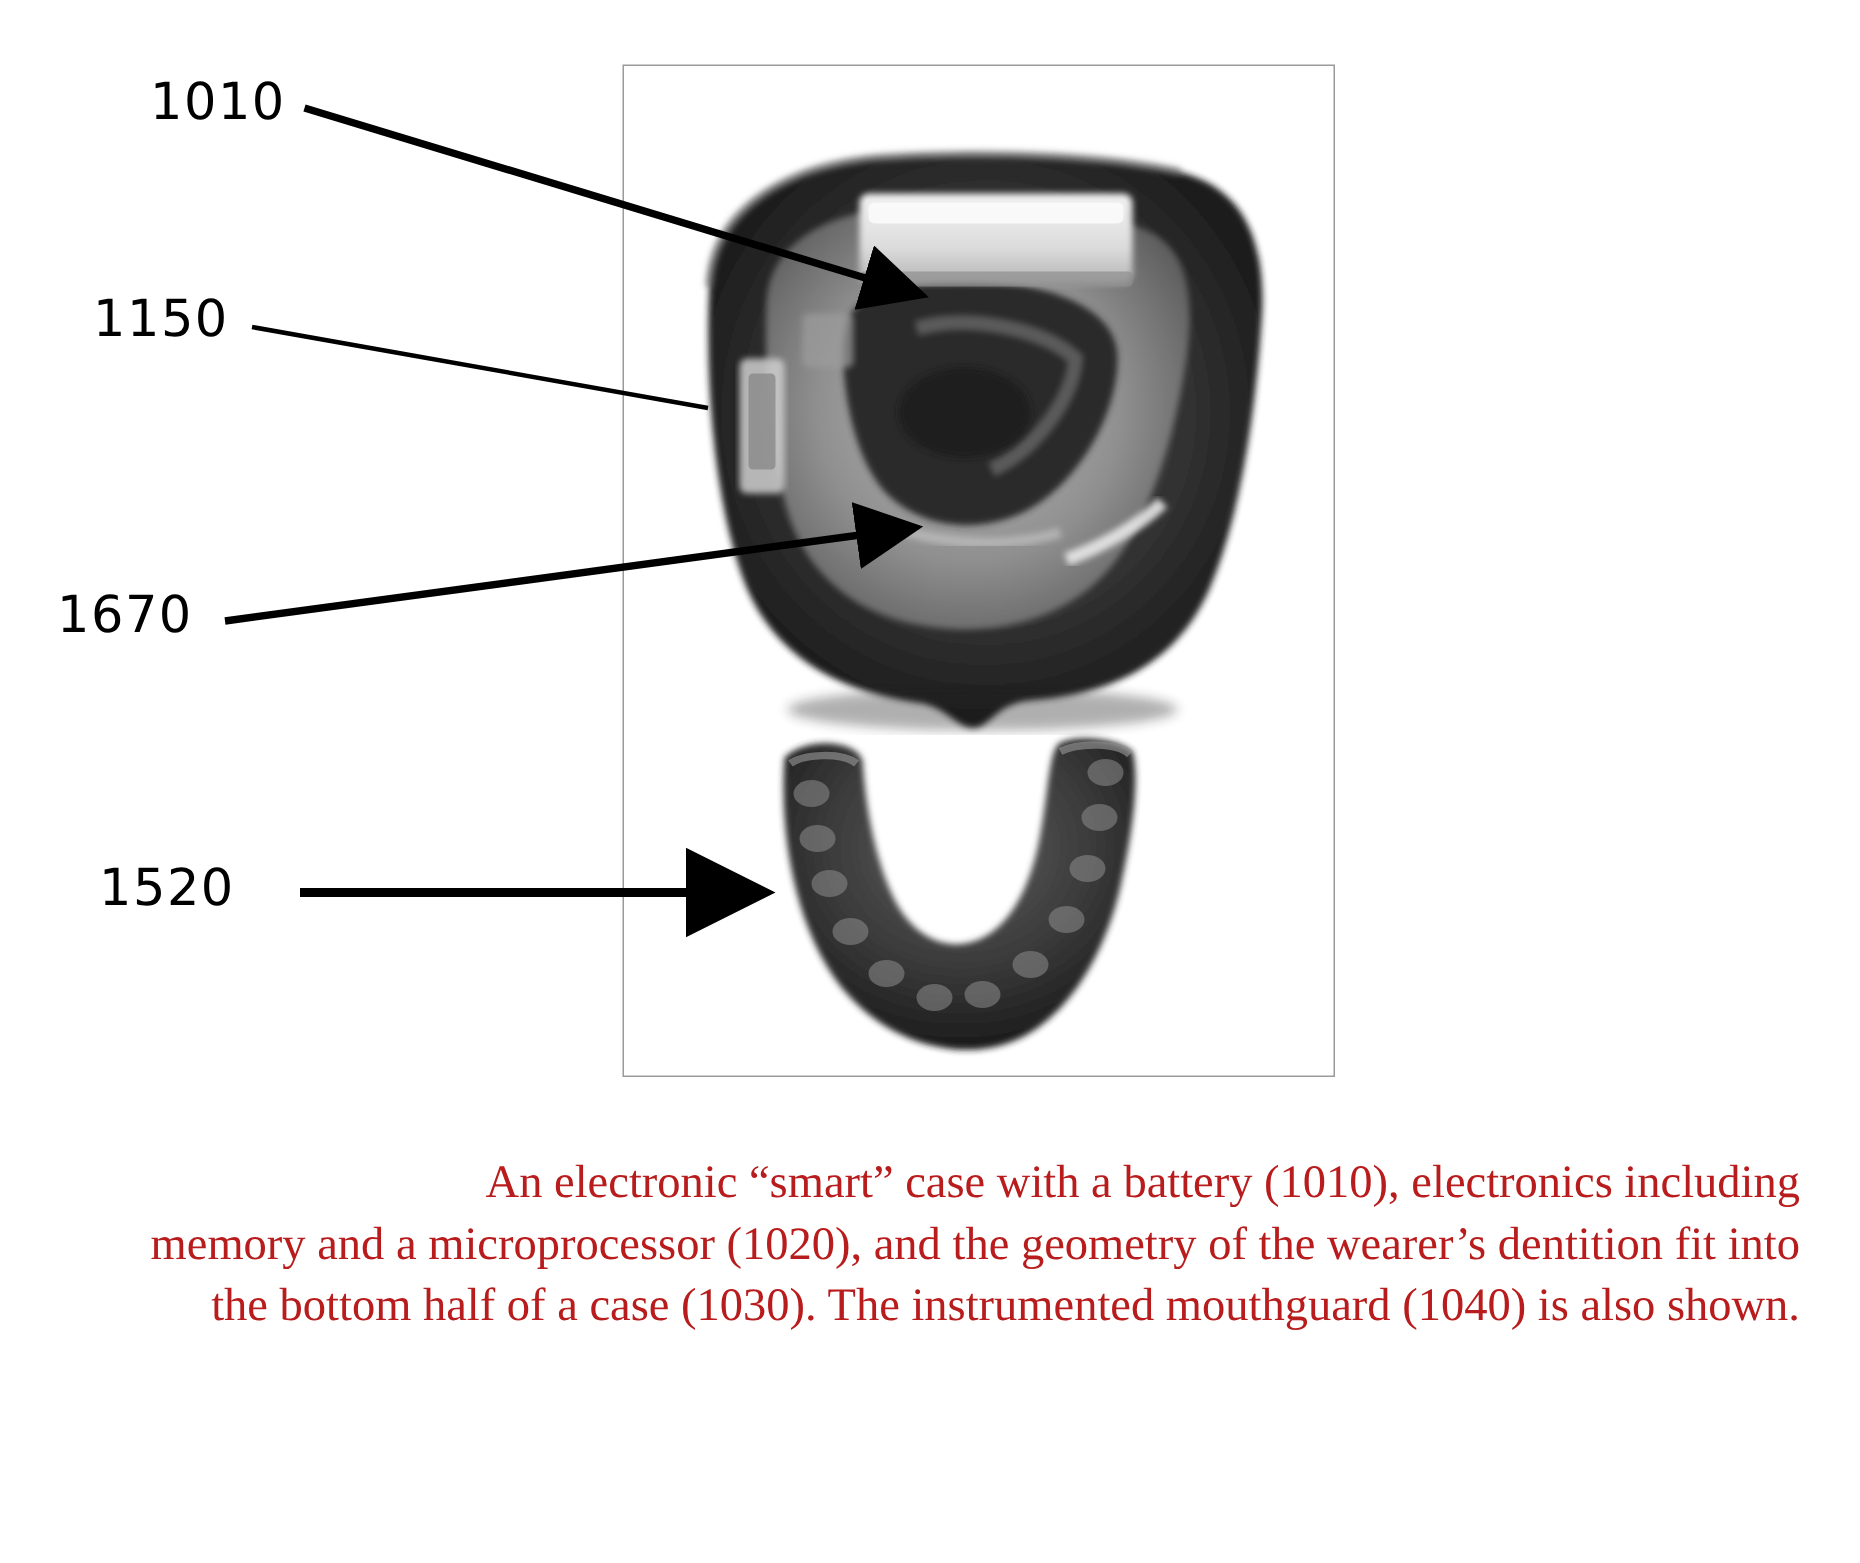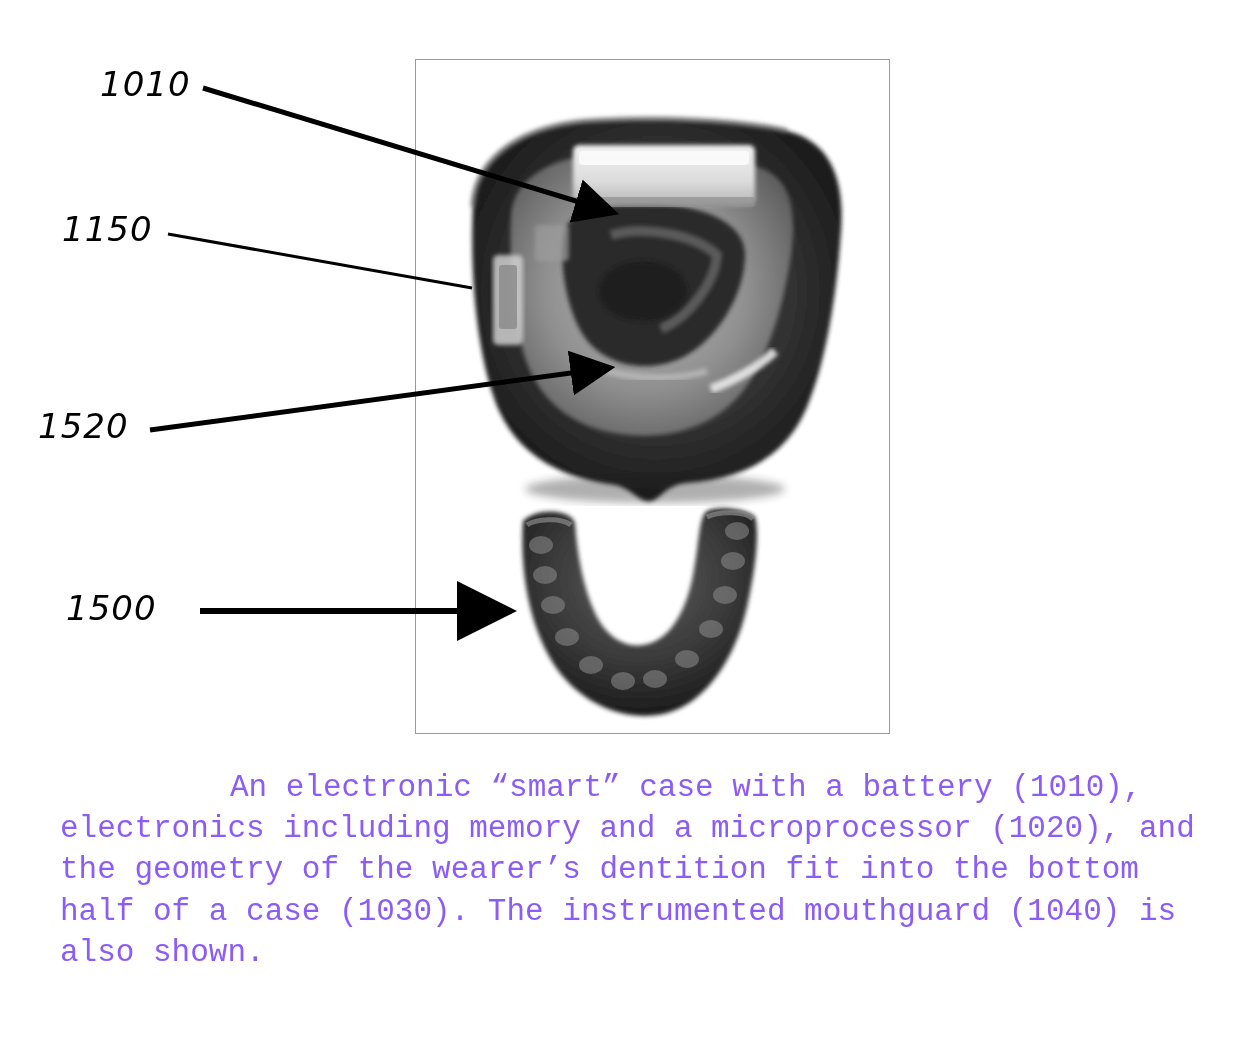--- a/index.html
+++ b/index.html
@@ -12,24 +12,23 @@
     height: 1042px;
     position: relative;
     font-family: "Liberation Serif", serif;
     color: #000000;
     overflow: hidden;
   }
 
   #figure-area {
     position: absolute;
     left: 0;
-    top: 16px;
+    top: 0;
     width: 1240px;
     height: 730px;
-    font-style: italic;
   }
 
   
   .photo-frame {
     position: absolute;
     left: 415px;
     top: 43px;
     width: 475px;
     height: 675px;
     border: 1px solid #9a9a9a;
@@ -59,26 +58,26 @@
     height: 730px;
     pointer-events: none;
   }
 
   
   #caption {
     position: absolute;
     left: 60px;
     top: 736px;
     width: 1140px;
-    font-family: Liberation Mono, monospace;
+    font-family: Liberation Serif, serif;
     font-size: 31px;
     line-height: 1.33;
-    text-align: left;
+    text-align: right;
     text-indent: 170px;
-    color: #8b5cf6;
+    color: #b91c1c;
   }
 
   
   #photo-canvas {
     position: absolute;
     left: 415px;
     top: 43px;
     width: 475px;
     height: 675px;
   }
@@ -201,22 +200,22 @@
         <ellipse cx="318" cy="502" rx="12" ry="9"></ellipse>
         <ellipse cx="322" cy="472" rx="12" ry="9"></ellipse>
       </g>
       <path d="M 112 466 C 120 460, 146 458, 156 466" fill="none" stroke="#9a9a9a" stroke-width="5" opacity="0.6"></path>
       <path d="M 292 458 C 304 452, 330 452, 338 460" fill="none" stroke="#9a9a9a" stroke-width="5" opacity="0.6"></path>
     </g>
   </svg>
 
   <div class="ref-label" id="ref-1010">1010</div>
   <div class="ref-label" id="ref-1020">1150</div>
-  <div class="ref-label" id="ref-1030">1520</div>
-  <div class="ref-label" id="ref-1040">1500</div>
+  <div class="ref-label" id="ref-1030">1670</div>
+  <div class="ref-label" id="ref-1040">1520</div>
 
   <svg id="leaders" viewBox="0 0 1240 730">
     <defs>
       <marker id="arrowBig" markerWidth="9" markerHeight="9" refX="7.5" refY="4.5" orient="auto" markerUnits="strokeWidth">
         <path d="M0,0 L9,4.5 L0,9 z" fill="#000"></path>
       </marker>
       <marker id="arrowSm" markerWidth="10" markerHeight="10" refX="8" refY="5" orient="auto" markerUnits="strokeWidth">
         <path d="M0,0 L10,5 L0,10 z" fill="#000"></path>
       </marker>
     </defs>

